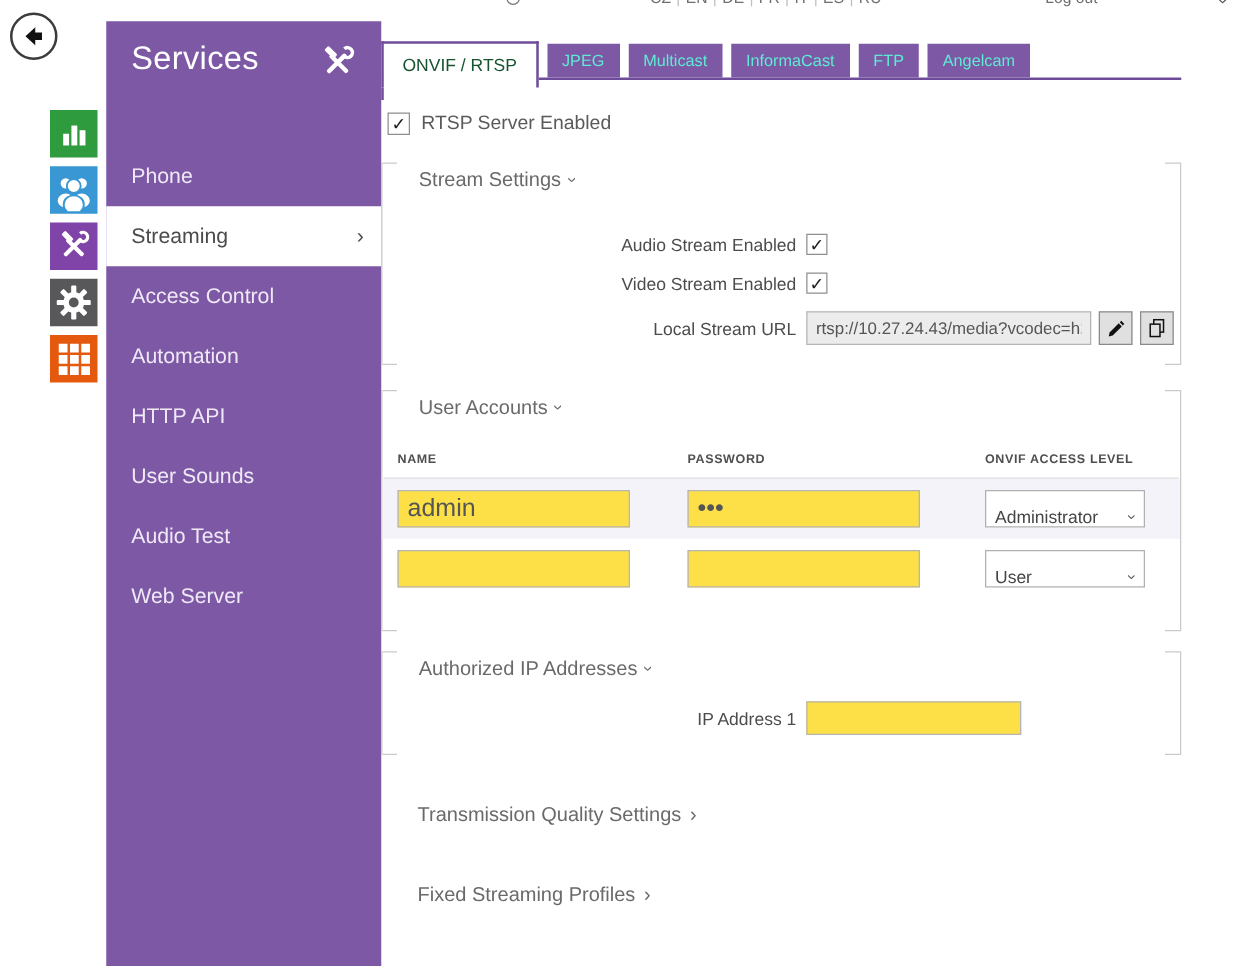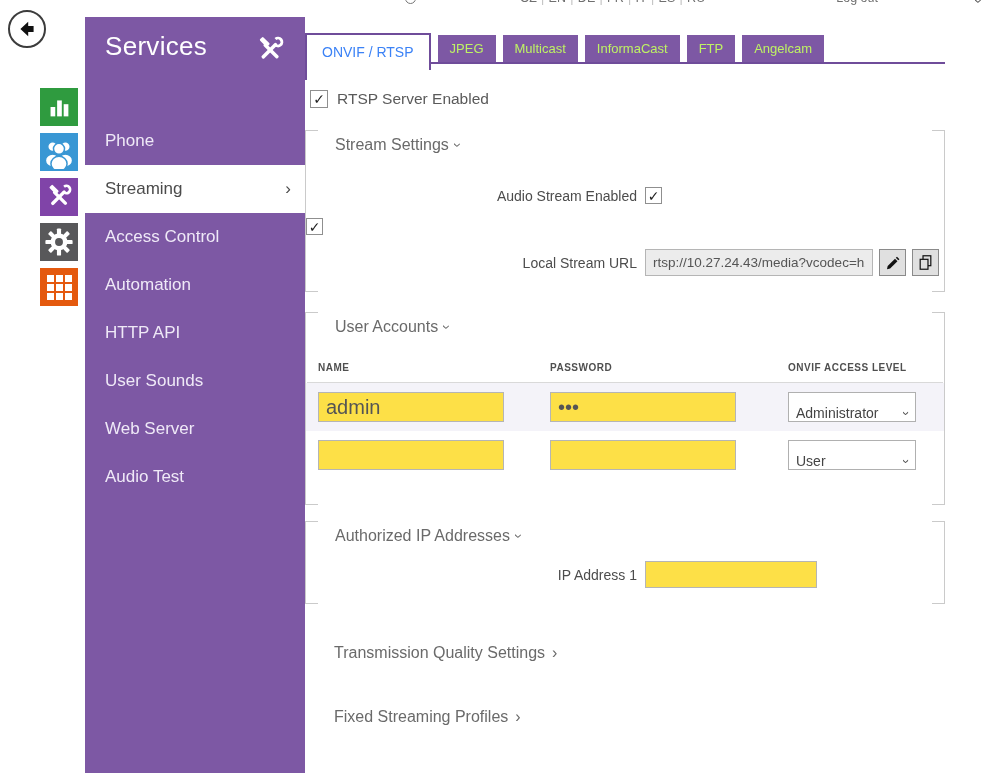--- a/index.html
+++ b/index.html
@@ -39,23 +39,23 @@
              color:#efe9f7; font-size:17px; font-weight:300; cursor:pointer; }
   .sb-item.sel { background:#fff; color:#4b4b4b; justify-content:space-between; }
   .sb-chev { font-size:17px; color:#4b4b4b; }
 
   
   .main { position:absolute; left:285px; top:0; width:707px; height:773px; padding-left:20px; }
 
   .tabbar { position:relative; margin-top:24px; width:640px; height:40px;
             display:flex; align-items:flex-end; }
   .tab-underline { position:absolute; left:0; right:0; bottom:0; height:2px; background:#6f4c9a; }
-  .tab { background:#7d58a4; color:#bef264; font-size:13px; padding:6px 12px 6px;
+  .tab { background:#7d58a4; color:#5eead4; font-size:13px; padding:6px 12px 6px;
          margin-right:7px; margin-bottom:2px; cursor:pointer; white-space:nowrap; z-index:1; }
-  .tab.active { position:relative; z-index:2; background:#fff; color:#3b82f6;
+  .tab.active { position:relative; z-index:2; background:#fff; color:#14532d;
                 border:2px solid #6f4c9a; border-bottom:none; font-size:14px;
                 padding:9px 15px 10px; margin-bottom:-6px; }
   .tab.active::after { content:''; position:absolute; left:-2px; bottom:-10px; height:10px;
                        width:0; border-left:2px solid #6f4c9a; }
 
   .chk-row { margin-top:26px; margin-left:5px; display:flex; align-items:center; gap:9px; }
   .chk { width:18px; height:18px; border:1px solid #8f8f8f; background:#fff; display:flex;
          align-items:center; justify-content:center; font-size:14px; font-weight:bold;
          color:#1f1f1f; cursor:pointer; line-height:1; }
   .chk-lbl { font-size:15.5px; color:#5a5a5a; }
@@ -201,24 +201,24 @@
       <div class="sb-item">
           <span>Automation</span>
         </div>
       <div class="sb-item">
           <span>HTTP API</span>
         </div>
       <div class="sb-item">
           <span>User Sounds</span>
         </div>
       <div class="sb-item">
+          <span>Audio Test</span>
+        </div>
+      <div class="sb-item">
           <span>Web Server</span>
-        </div>
-      <div class="sb-item">
-          <span>Audio Test</span>
         </div>
     </div>
   </div>
 
   <div class="main">
 
     <div class="tabbar">
       <div class="tab-underline"></div>
       <div class="tab active">ONVIF / RTSP</div>
       <div class="tab">JPEG</div>
@@ -237,20 +237,21 @@
 
     <div class="section mt22">
       <div class="sec-title"><span>Stream Settings</span><span class="chev-down">›</span></div>
       <div class="form-row" style="margin-top:33px">
         <span class="form-label">Audio Stream Enabled</span>
         <span class="chk small">
             <span>✓</span>
           </span>
       </div>
       <div class="form-row">
+        <span class="form-label">Video Stream Enabled</span>
         <span class="chk small">
             <span>✓</span>
           </span>
       </div>
       <div class="form-row">
         <span class="form-label">Local Stream URL</span>
         <input class="txt gray" type="text" readonly="" value="rtsp://10.27.24.43/media?vcodec=h264" style="">
         <span class="icon-btn">
           <svg class="svg-ic" width="16" height="16" viewBox="0 0 24 24">
             <path d="M4 16.5 L15 5.5 L18.7 9.2 L7.7 20.2 L3 21.2 Z" fill="#111"></path>

